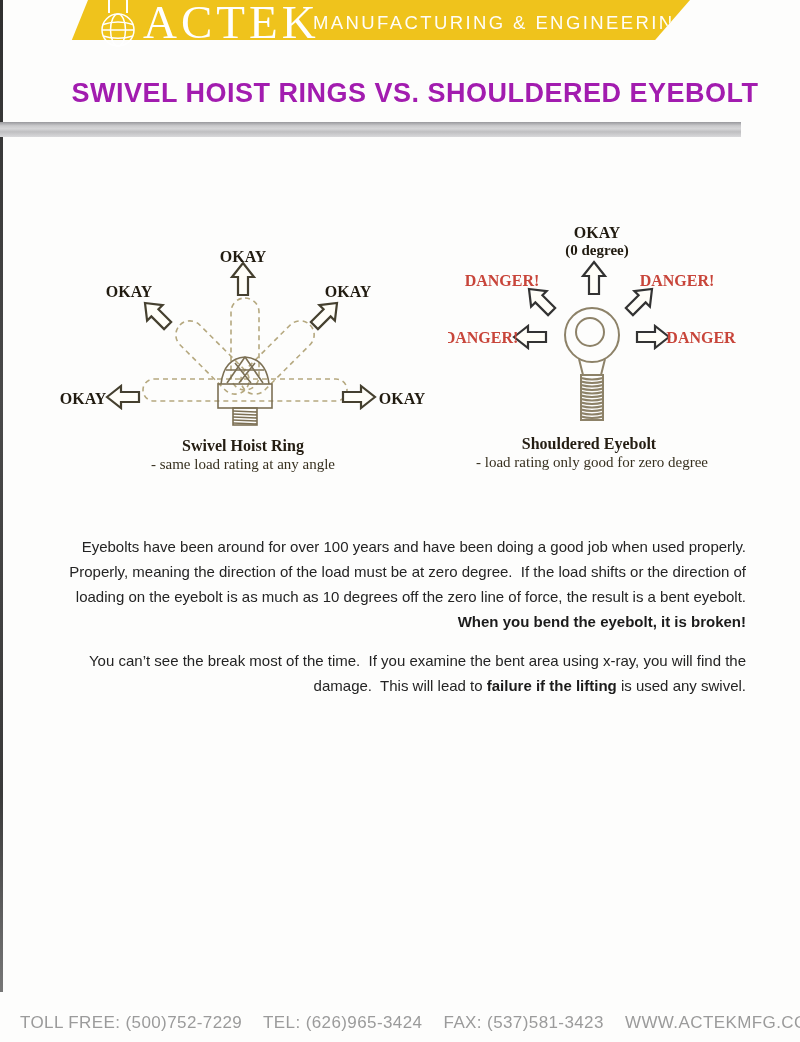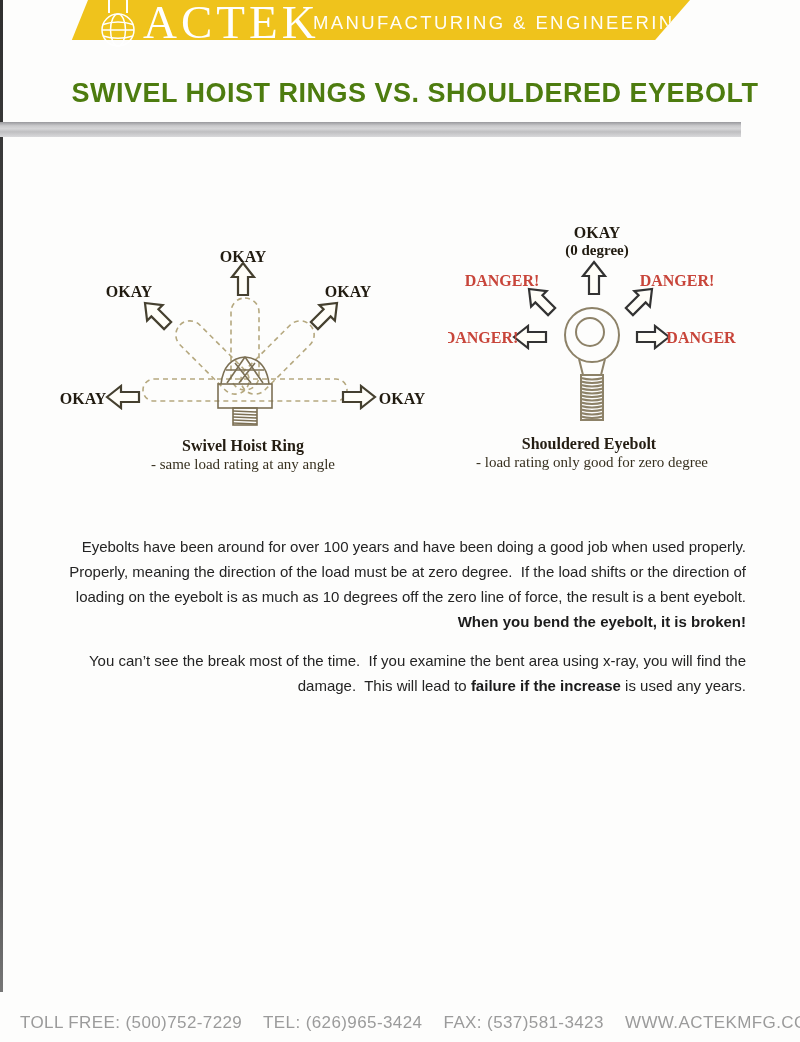--- a/index.html
+++ b/index.html
@@ -10,21 +10,21 @@
   
   .banner{position:absolute;left:0;top:0;width:700px;height:40px;background:#EFC31C;
         clip-path:polygon(88px 0,690px 0,649px 47px,69px 47px);}
   .logo{position:absolute;left:88px;top:0;}
   .brand{position:absolute;left:143px;top:-3px;color:#fff;
         font-family:"Liberation Serif",serif;font-size:47px;font-weight:400;letter-spacing:4px;line-height:50px;}
   .tagline{position:absolute;left:313px;top:12px;color:rgba(255,255,255,.97);
         font-size:18.5px;letter-spacing:2.4px;font-weight:400;}
   
   .title{position:absolute;left:30px;top:78px;width:770px;margin:0;text-align:center;
-        font-size:27px;font-weight:700;letter-spacing:.5px;color:#4d7c0f;}
+        font-size:27px;font-weight:700;letter-spacing:.5px;color:#a21caf;}
   .divider{position:absolute;left:0;top:122px;width:741px;height:15px;
         background:linear-gradient(180deg,#98989c 0,#c9c9cb 25%,#d6d6d8 45%,#bfbfc1 65%,#d9d9db 100%);}
   
   .diagram-left{position:absolute;left:55px;top:243px;}
   .diagram-right{position:absolute;left:448px;top:213px;}
   svg text{font-family:"Liberation Serif","DejaVu Serif",serif;}
   .lbl{font-size:16px;font-weight:700;fill:#211b10;}
   .lbl-red{font-size:16px;font-weight:700;fill:#C8453A;}
   .cap{font-size:16px;font-weight:700;fill:#241d12;}
   .subcap{font-size:15px;fill:#37301f;}
@@ -132,21 +132,21 @@
     <text class="lbl-red" x="54" y="73" text-anchor="middle">DANGER!</text>
     <text class="lbl-red" x="229" y="73" text-anchor="middle">DANGER!</text>
     <text class="lbl-red" x="33" y="130" text-anchor="middle">DANGER!</text>
     <text class="lbl-red" x="253" y="130" text-anchor="middle">DANGER</text>
     <text class="cap" x="141" y="236" text-anchor="middle">Shouldered Eyebolt</text>
     <text class="subcap" x="144" y="254" text-anchor="middle">- load rating only good for zero degree</text>
   </svg>
 
   <div class="content">
     <p><span>Eyebolts have been around for over 100 years and have been doing a good job when used properly.  Properly, meaning the direction of the load must be at zero degree.  If the load shifts or the direction of loading on the eyebolt is as much as 10 degrees off the zero line of force, the result is a bent eyebolt.  </span><b>When you bend the eyebolt, it is broken!</b></p>
-    <p><span>You can’t see the break most of the time.  If you examine the bent area using x-ray, you will find the damage.  This will lead to </span><b>failure if the increase</b><span> is used any years.</span></p>
+    <p><span>You can’t see the break most of the time.  If you examine the bent area using x-ray, you will find the damage.  This will lead to </span><b>failure if the lifting</b><span> is used any swivel.</span></p>
   </div>
 
   <div class="footer">
     <span>TOLL FREE: (500)752-7229</span>
     <span>TEL: (626)965-3424</span>
     <span>FAX: (537)581-3423</span>
     <span>WWW.ACTEKMFG.COM</span>
   </div>
   <div class="page-badge">143</div>
 </div>

